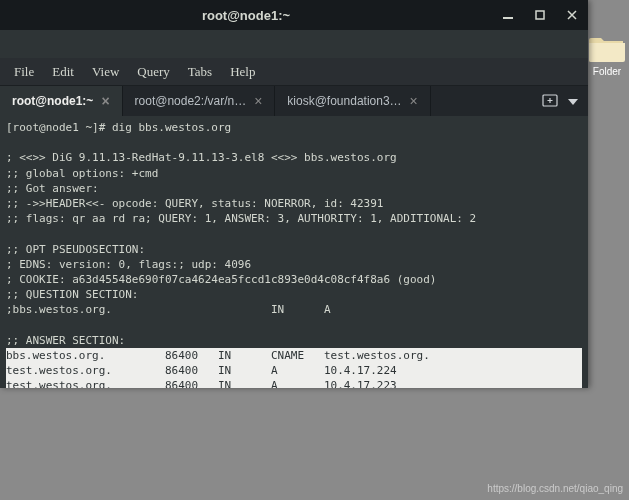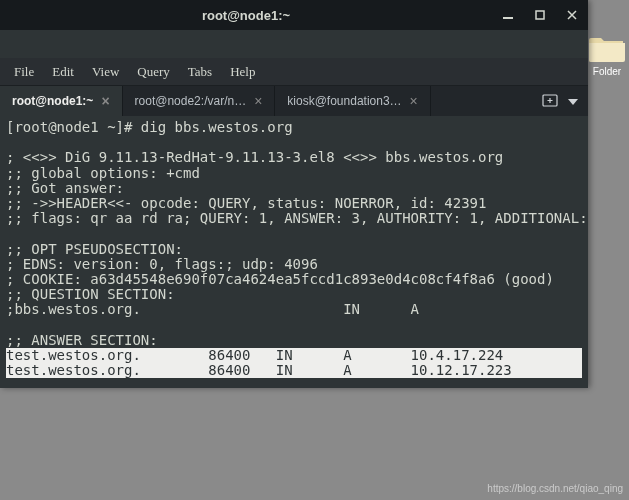--- a/index.html
+++ b/index.html
@@ -63,21 +63,21 @@
   .tab.active { background: #2e3436; color: #eeeeec; font-weight: bold; }
   .tab-label { white-space: nowrap; overflow: hidden; text-overflow: ellipsis; }
   .tab-close { color: #888; font-size: 14px; }
   .tabbar-right {
     margin-left: auto; display: flex; align-items: center;
     gap: 10px; padding: 0 10px;
   }
   .newtab-icon, .dropdown-icon { cursor: pointer; color: #cfd3d7; }
   .terminal {
     flex: 1; background: #2e3436; color: #d3d7cf;
-    padding: 4px 6px; font-size: 14px; line-height: 15.2px;
+    padding: 4px 6px; font-size: 11px; line-height: 15.2px;
     white-space: pre; overflow: hidden;
   }
   .prompt-user { color: #d3d7cf; }
   .hl {
     background: #eeeeec; color: #2e3436;
     display: block; width: 100%;
   }
 </style>
 </head>
 <body>
@@ -158,21 +158,21 @@
 ;; -&gt;&gt;HEADER&lt;&lt;- opcode: QUERY, status: NOERROR, id: 42391
 ;; flags: qr aa rd ra; QUERY: 1, ANSWER: 3, AUTHORITY: 1, ADDITIONAL: 2
 
 ;; OPT PSEUDOSECTION:
 ; EDNS: version: 0, flags:; udp: 4096
 ; COOKIE: a63d45548e690f07ca4624ea5fccd1c893e0d4c08cf4f8a6 (good)
 ;; QUESTION SECTION:
 ;bbs.westos.org.                        IN      A
 
 ;; ANSWER SECTION:
-<span class="hl">test.westos.org.        86400   IN      A       10.4.17.224</span><span class="hl">test.westos.org.        86400   IN      A       10.12.17.223</span>
+<span class="hl">bbs.westos.org.         86400   IN      CNAME   test.westos.org.</span><span class="hl">test.westos.org.        86400   IN      A       10.4.17.224</span><span class="hl">test.westos.org.        86400   IN      A       10.4.17.223</span>
 
 ;; AUTHORITY SECTION:
 westos.org.             86400   IN      NS      dns.westos.org.
 
 ;; ADDITIONAL SECTION:
 dns.westos.org.         86400   IN      A       10.4.17.242
 
 ;; Query time: 0 msec
 ;; SERVER: 10.4.17.242#53(10.4.17.242)</div>
 </div>

